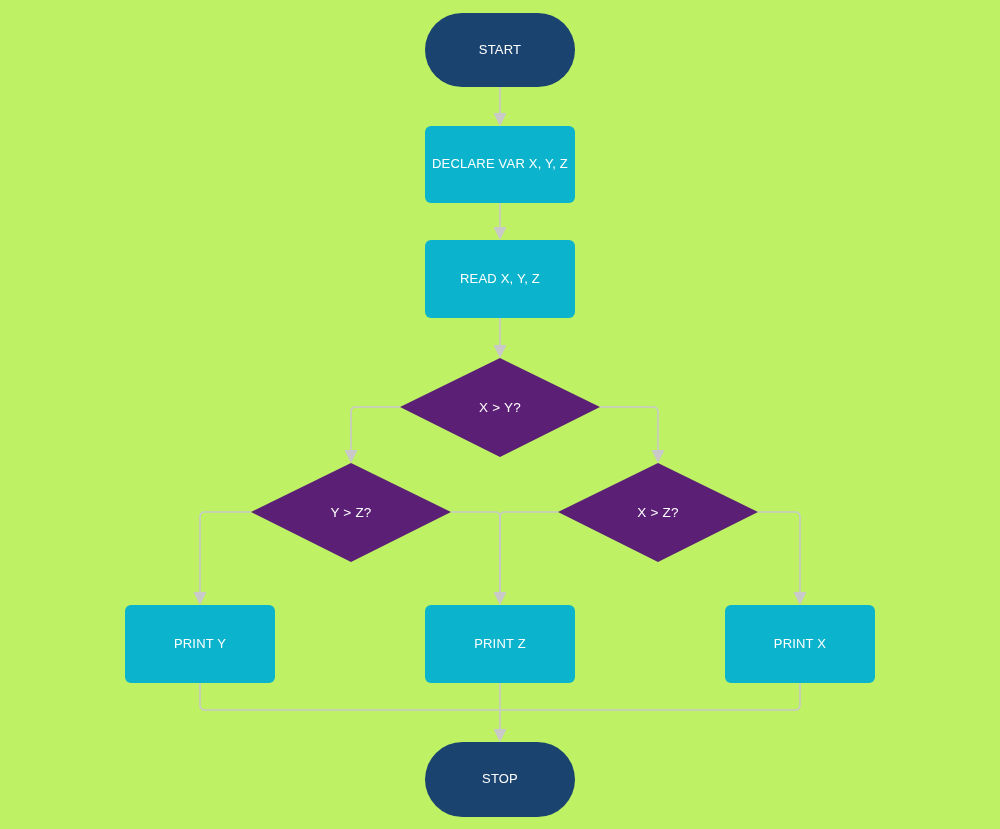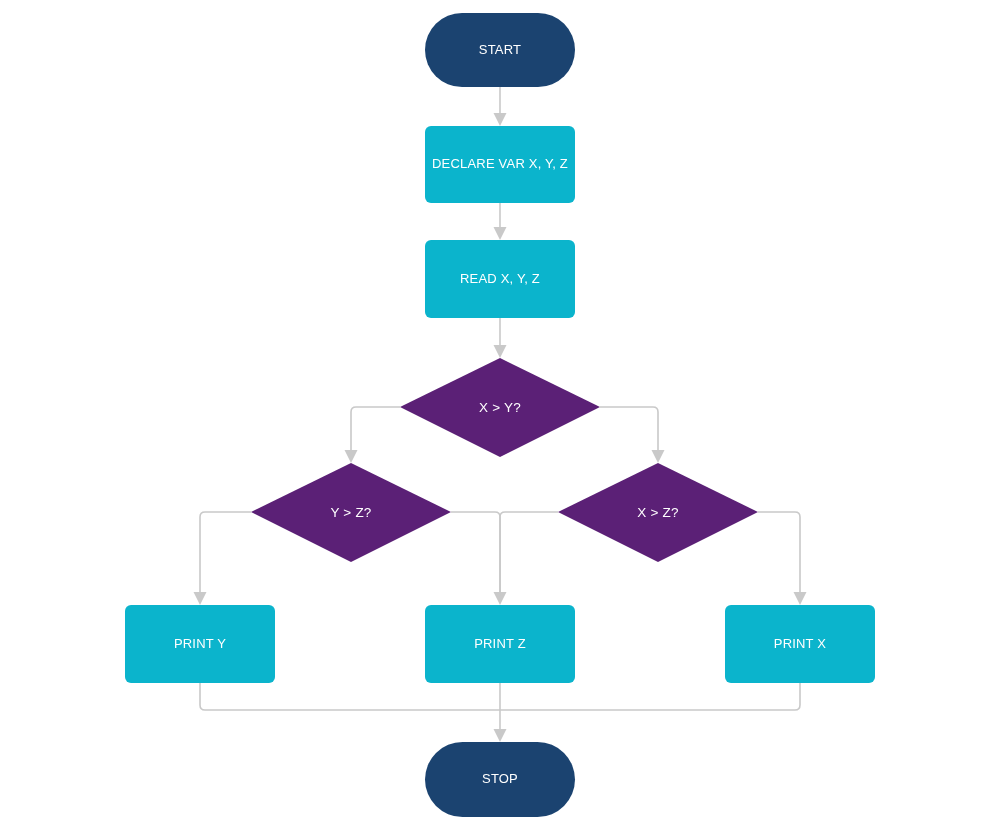--- a/index.html
+++ b/index.html
@@ -8,21 +8,21 @@
     padding: 0;
     background: #000000;
   }
   body {
     font-family: "Liberation Sans", sans-serif;
   }
   #flow-root {
     position: relative;
     width: 1000px;
     height: 829px;
-    background: #ffffff;
+    background: #bef264;
     overflow: hidden;
   }
   #flow-svg {
     position: absolute;
     top: 0;
     left: 0;
     width: 1000px;
     height: 829px;
     display: block;
   }

